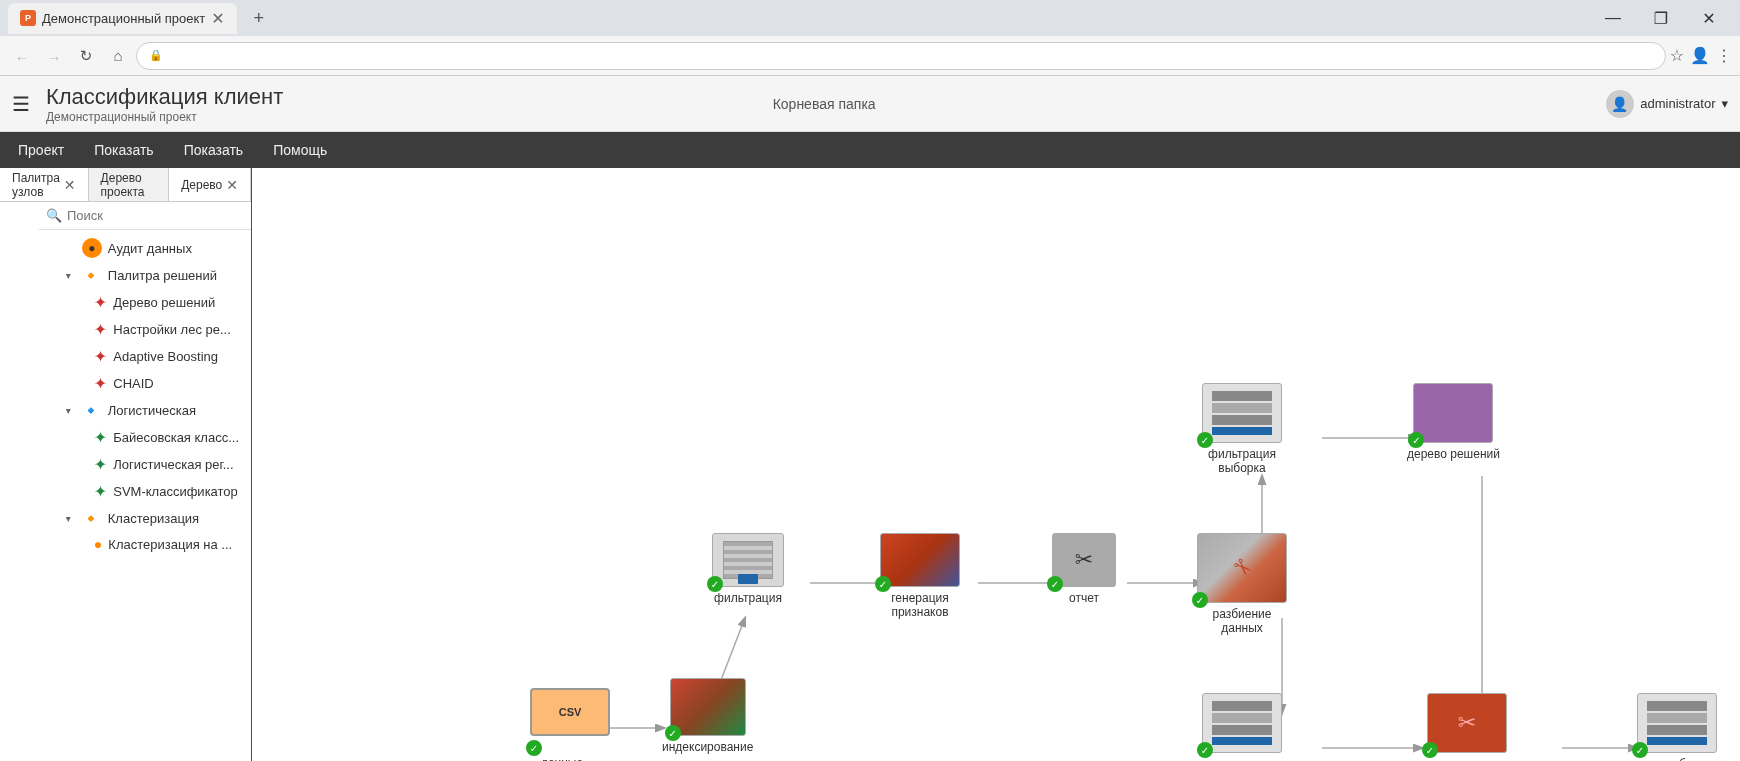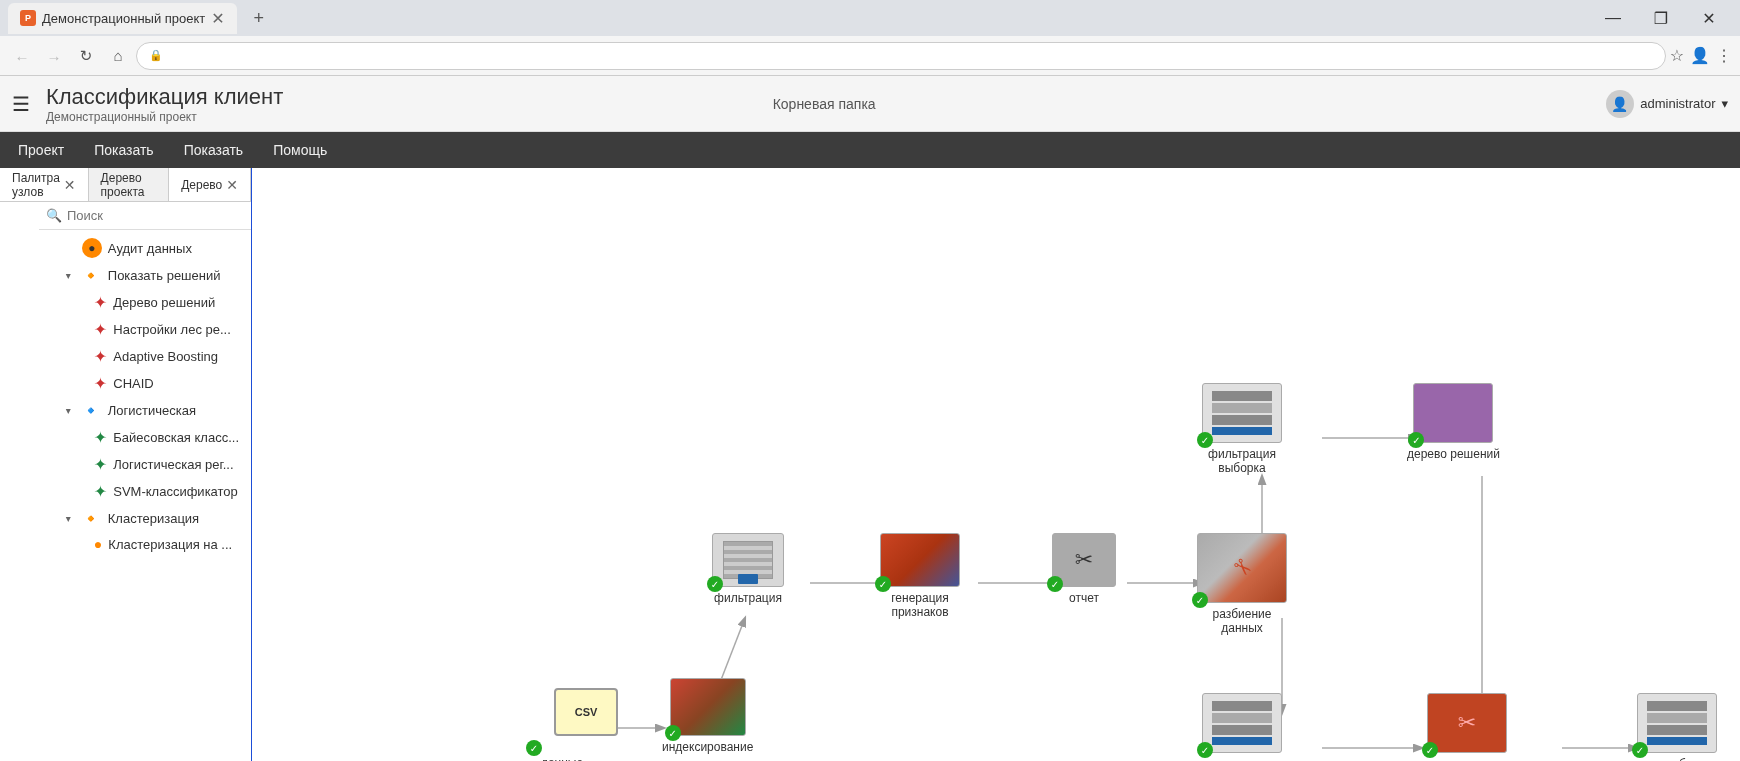--- a/index.html
+++ b/index.html
@@ -297,21 +297,21 @@
 
       <div class="tree-item indent1">
         <span style="width:10px"></span>
         <span class="node-icon" style="background:#ff8800; border-radius:50%;">●</span>
         <span>Аудит данных</span>
       </div>
 
       <div class="tree-item indent1">
         <span class="tree-toggle">▾</span>
         <span style="font-size:16px;">🔸</span>
-        <span>Показать решений</span>
+        <span>Палитра решений</span>
       </div>
       <div class="tree-item indent2">
         <span style="width:10px"></span>
         <span style="color:#cc3333; font-size:16px;">✦</span>
         <span>Дерево решений</span>
       </div>
       <div class="tree-item indent2">
         <span style="width:10px"></span>
         <span style="color:#cc3333; font-size:16px;">✦</span>
         <span>Настройки лес ре...</span>
@@ -390,21 +390,21 @@
 
       <defs>
         <marker id="arrow" markerWidth="8" markerHeight="8" refX="6" refY="3" orient="auto">
           <path d="M0,0 L0,6 L8,3 z" fill="#999"></path>
         </marker>
       </defs>
     </svg>
 
     <div class="wf-node" style="left:278px; top:520px;">
       <div style="width:64px; height:64px; position:relative;">
-        <div style="width:64px; height:48px; background:#fef9c3; border:2px solid #999; border-radius:4px; display:flex; align-items:center; justify-content:center; font-size:11px; font-weight:bold; color:#333;margin-left:24px;">CSV</div>
+        <div style="width:80px; height:48px; background:#fdba74; border:2px solid #999; border-radius:4px; display:flex; align-items:center; justify-content:center; font-size:11px; font-weight:bold; color:#333;">CSV</div>
         <div class="green-check" style="bottom:-4px; left:-4px;">✓</div>
       </div>
       <div class="node-label">данные</div>
     </div>
 
     <div class="wf-node" style="left:410px; top:510px;">
       <div class="node-box" style="background: linear-gradient(135deg, #cc4433, #884422, #228844); width:76px; height:58px;">
         <div class="green-check">✓</div>
       </div>
       <div class="node-label">индексирование</div>

